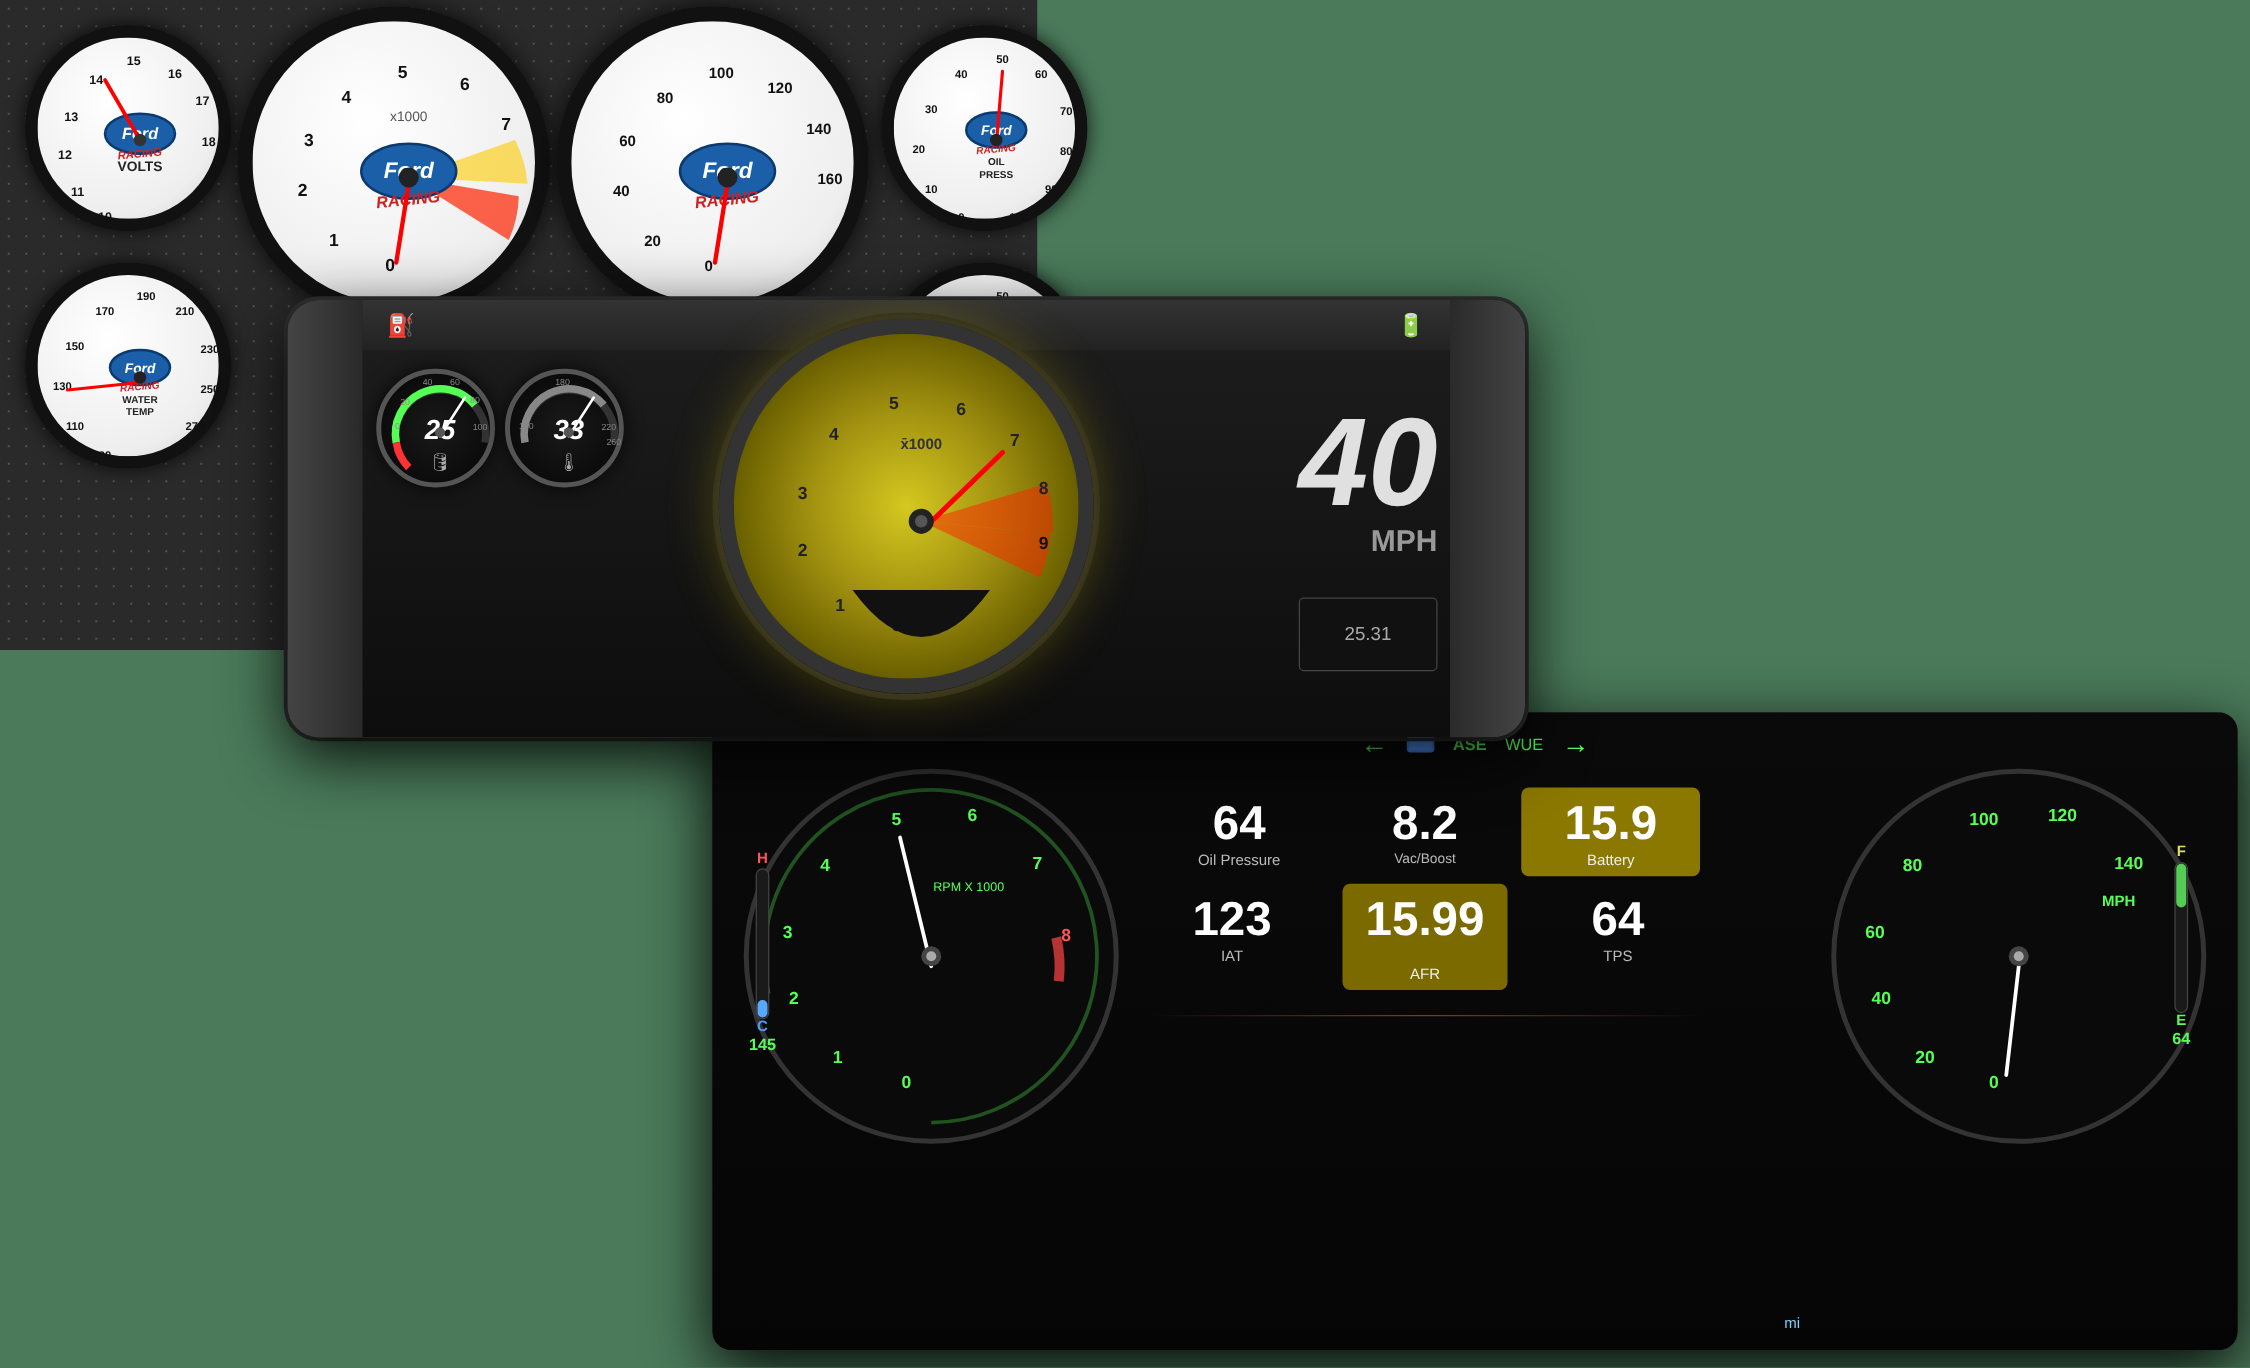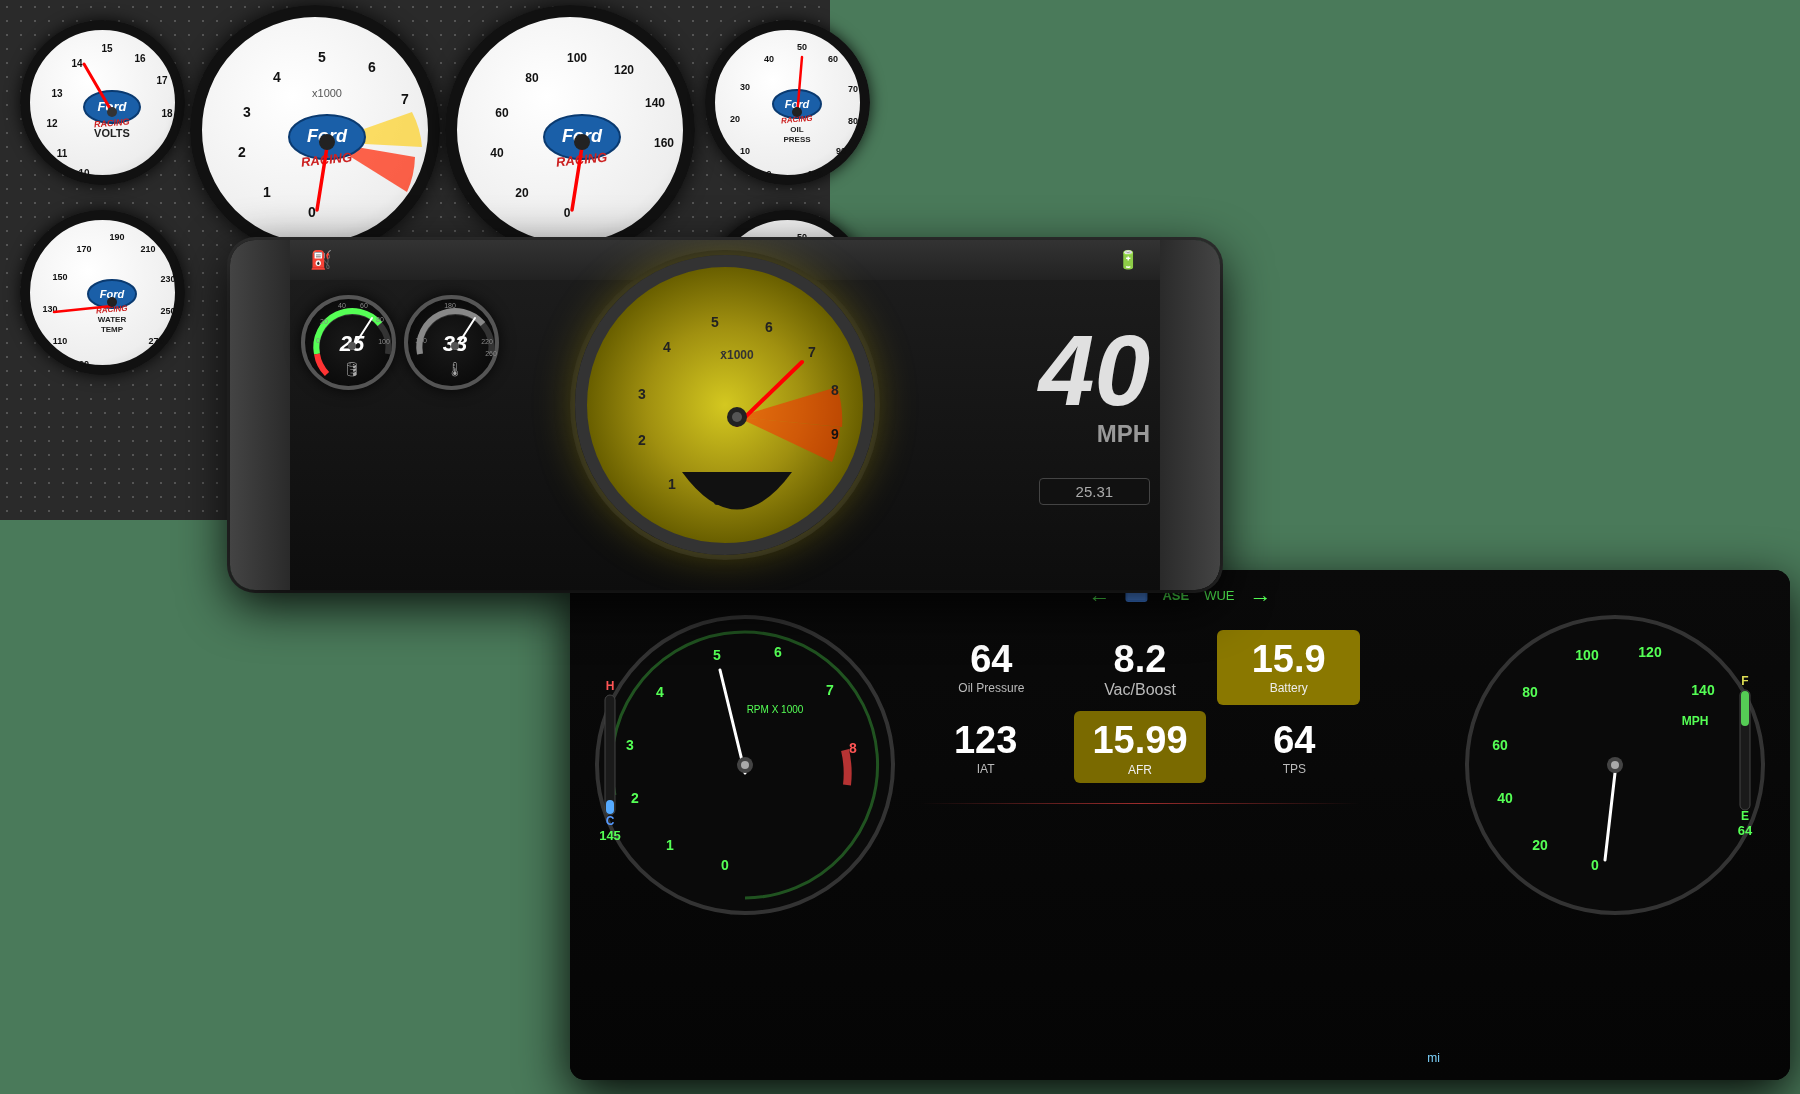--- a/index.html
+++ b/index.html
@@ -267,21 +267,21 @@
         <line x1="0" y1="8" x2="65" y2="-55" stroke="red" stroke-width="4" stroke-linecap="round"></line>
         <circle cx="0" cy="0" r="10" fill="#222"></circle>
         <circle cx="0" cy="0" r="5" fill="#555"></circle>
       </g>
     </svg>
   </div>
 
   <div style="position:absolute;right:70px;top:80px;text-align:right;">
     <div style="color:#e0e0e0;font-size:100px;font-weight:bold;font-style:italic;font-family:Arial Black,sans-serif;line-height:1;">40</div>
     <div style="color:#999;font-size:24px;font-weight:bold;text-align:right;">MPH</div>
-    <div style="margin-top:30px;color:#aaa;font-size:15px;border:1px solid #444;padding:4px 12px;background:#111;border-radius:4px;text-align:center;">
+    <div style="margin-top:30px;color:#aaa;font-size:15px;border:1px solid #444;padding:20px 12px;background:#111;border-radius:4px;text-align:center;">
       <span>25.31</span>
     </div>
   </div>
 
 </div>
 
 <div style="position:absolute;top:570px;left:570px;width:1220px;height:510px;background:#000;border-radius:15px;box-shadow:0 15px 50px rgba(0,0,0,0.95);overflow:hidden;z-index:5;">
 
   <div style="position:absolute;inset:0;background:linear-gradient(180deg,#0a0a0a 0%,#050505 100%);"></div>
 
@@ -337,40 +337,40 @@
 
     <div style="display:flex;gap:6px;margin-bottom:6px;">
 
       <div style="flex:1;text-align:center;padding:10px 8px 6px;">
         <div style="font-size:38px;font-weight:bold;color:white;line-height:1;font-family:Arial,sans-serif;">64</div>
         <div style="font-size:12px;color:#bbb;margin-top:3px;">Oil Pressure</div>
       </div>
 
       <div style="flex:1;text-align:center;padding:10px 8px 6px;">
         <div style="font-size:38px;font-weight:bold;color:white;line-height:1;font-family:Arial,sans-serif;">8.2</div>
-        <div style="font-size:16px;color:#bbb;margin-top:3px;">Vac/Boost</div>
+        <div style="font-size:11px;color:#bbb;margin-top:3px;">Vac/Boost</div>
       </div>
 
       <div style="flex:1;text-align:center;padding:10px 8px 6px;background:#8a7800;border-radius:6px;">
         <div style="font-size:38px;font-weight:bold;color:white;line-height:1;font-family:Arial,sans-serif;">15.9</div>
         <div style="font-size:12px;color:#eee;margin-top:3px;">Battery</div>
       </div>
 
     </div>
 
     <div style="display:flex;gap:23px;">
 
       <div style="flex:1;text-align:center;padding:10px 8px 6px;">
         <div style="font-size:38px;font-weight:bold;color:white;line-height:1;font-family:Arial,sans-serif;">123</div>
         <div style="font-size:12px;color:#bbb;margin-top:3px;">IAT</div>
       </div>
 
       <div style="flex:1;text-align:center;padding:10px 8px 6px;background:#7a6a00;border-radius:6px;">
         <div style="font-size:38px;font-weight:bold;color:white;line-height:1;font-family:Arial,sans-serif;">15.99</div>
-        <div style="font-size:12px;color:#eee;margin-top:4px;">AFR</div>
+        <div style="font-size:12px;color:#eee;margin-top:17px;">AFR</div>
       </div>
 
       <div style="flex:1;text-align:center;padding:10px 8px 6px;">
         <div style="font-size:38px;font-weight:bold;color:white;line-height:1;font-family:Arial,sans-serif;">64</div>
         <div style="font-size:12px;color:#bbb;margin-top:3px;">TPS</div>
       </div>
 
     </div>
 
     <div style="height:1px;background:linear-gradient(90deg,transparent,#ff4444,transparent);margin-top:20px;opacity:0.6;"></div>

